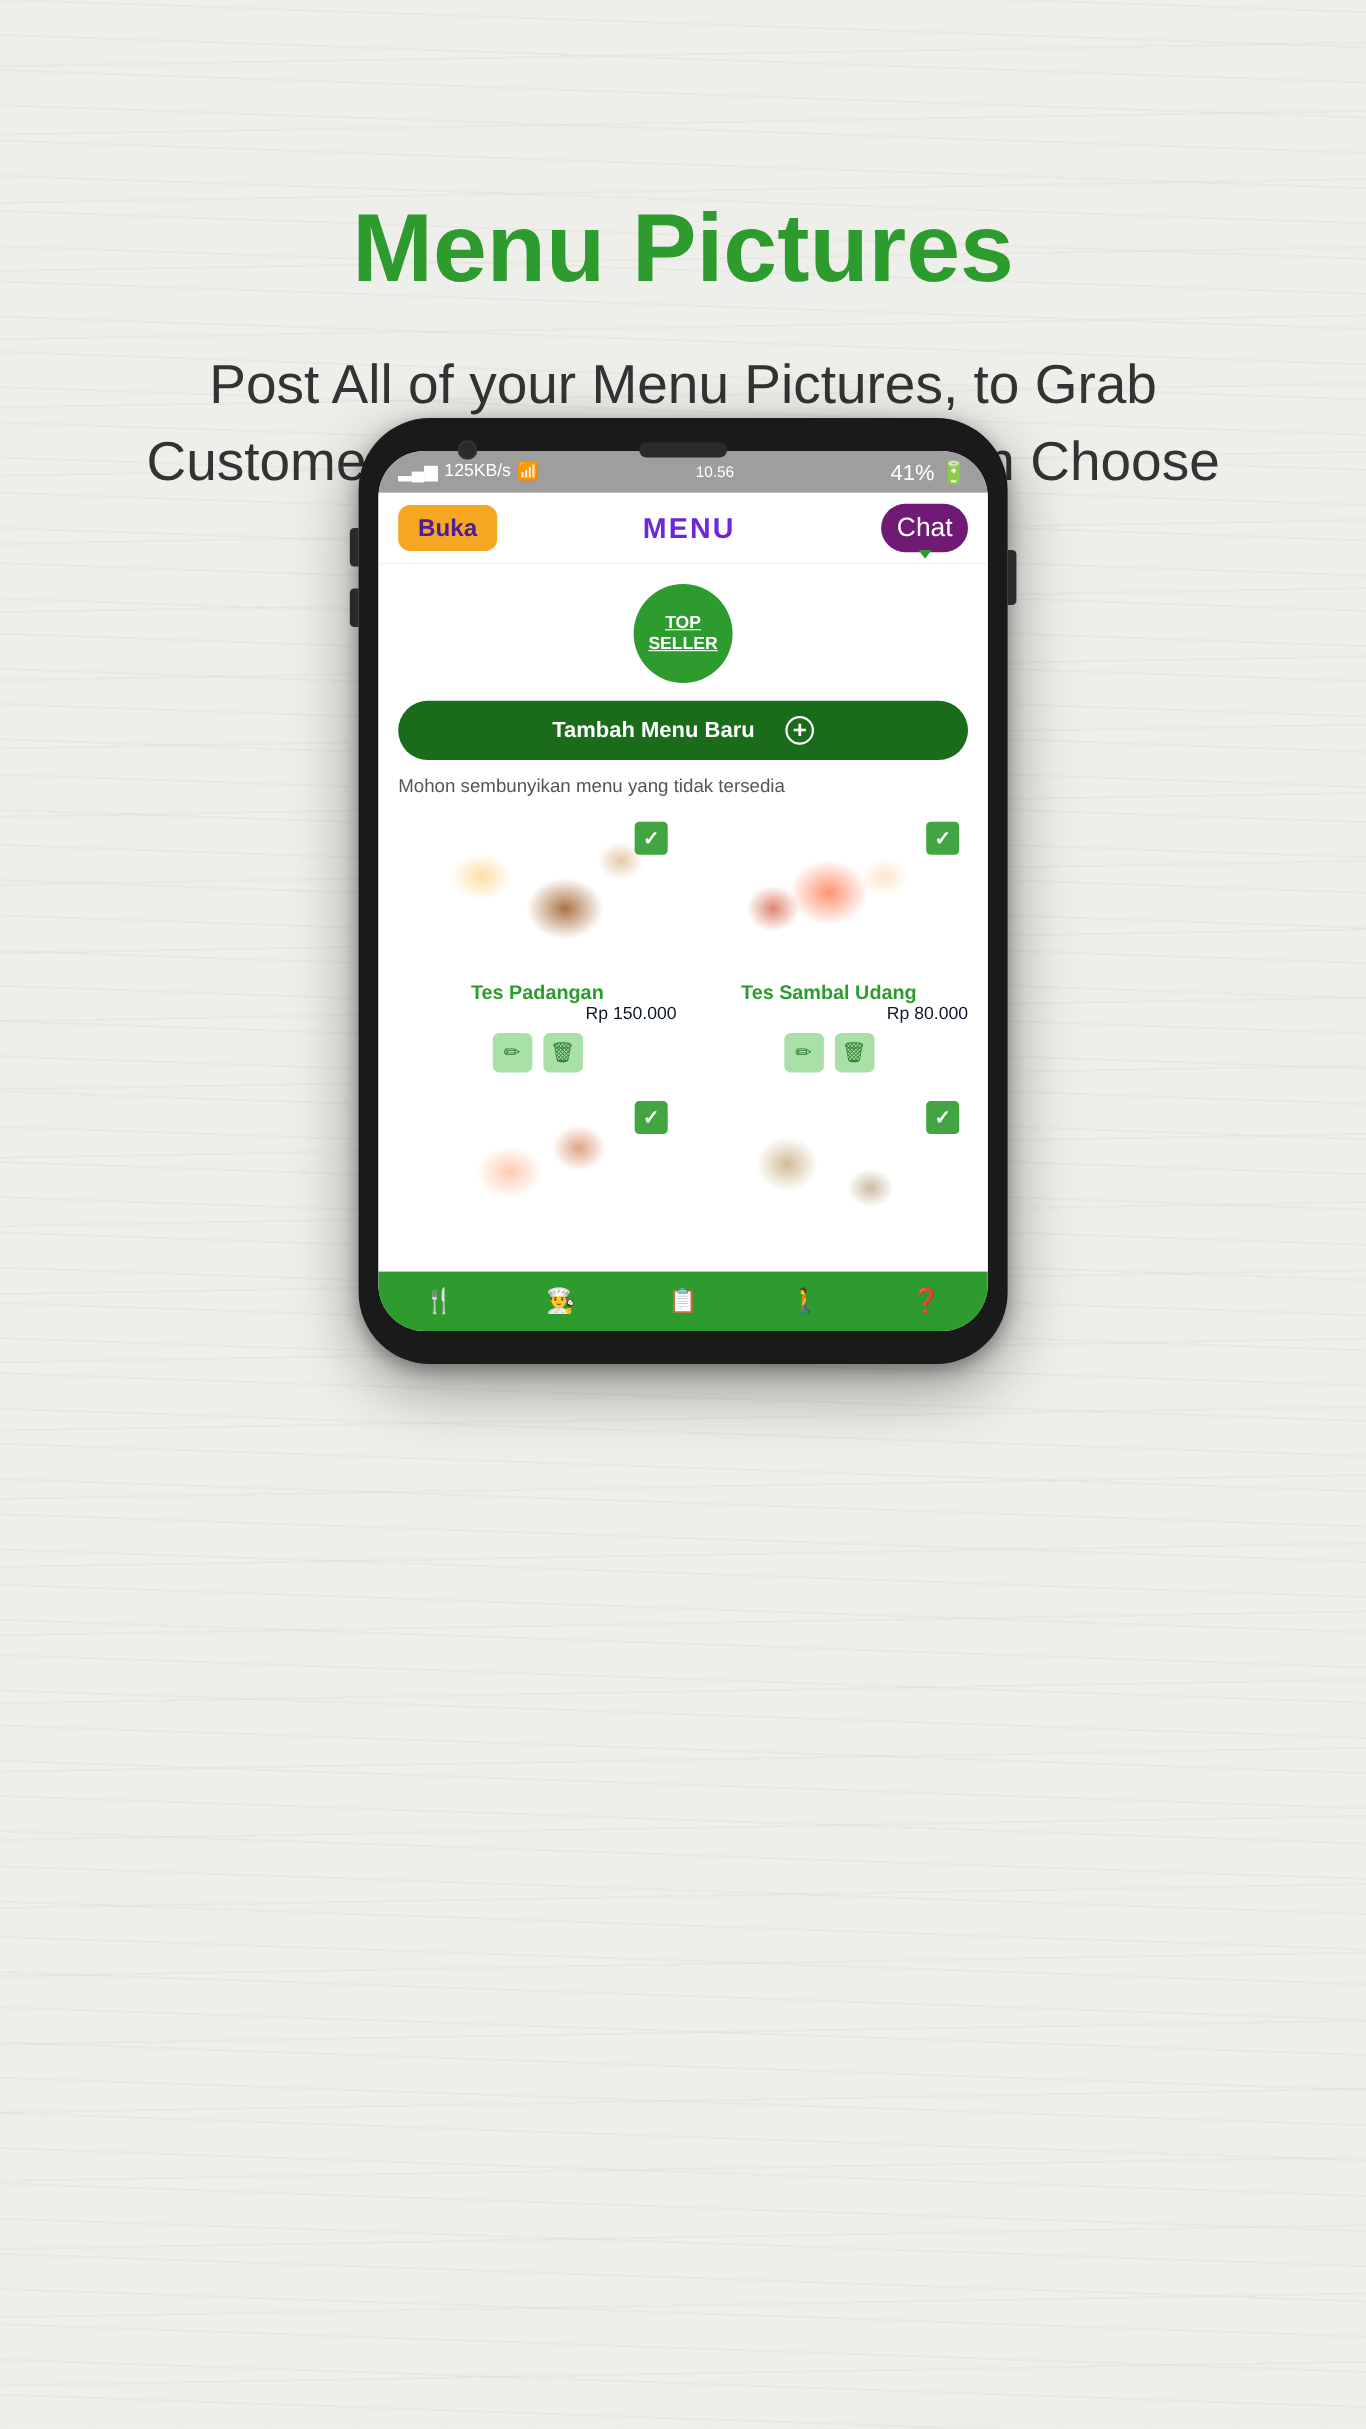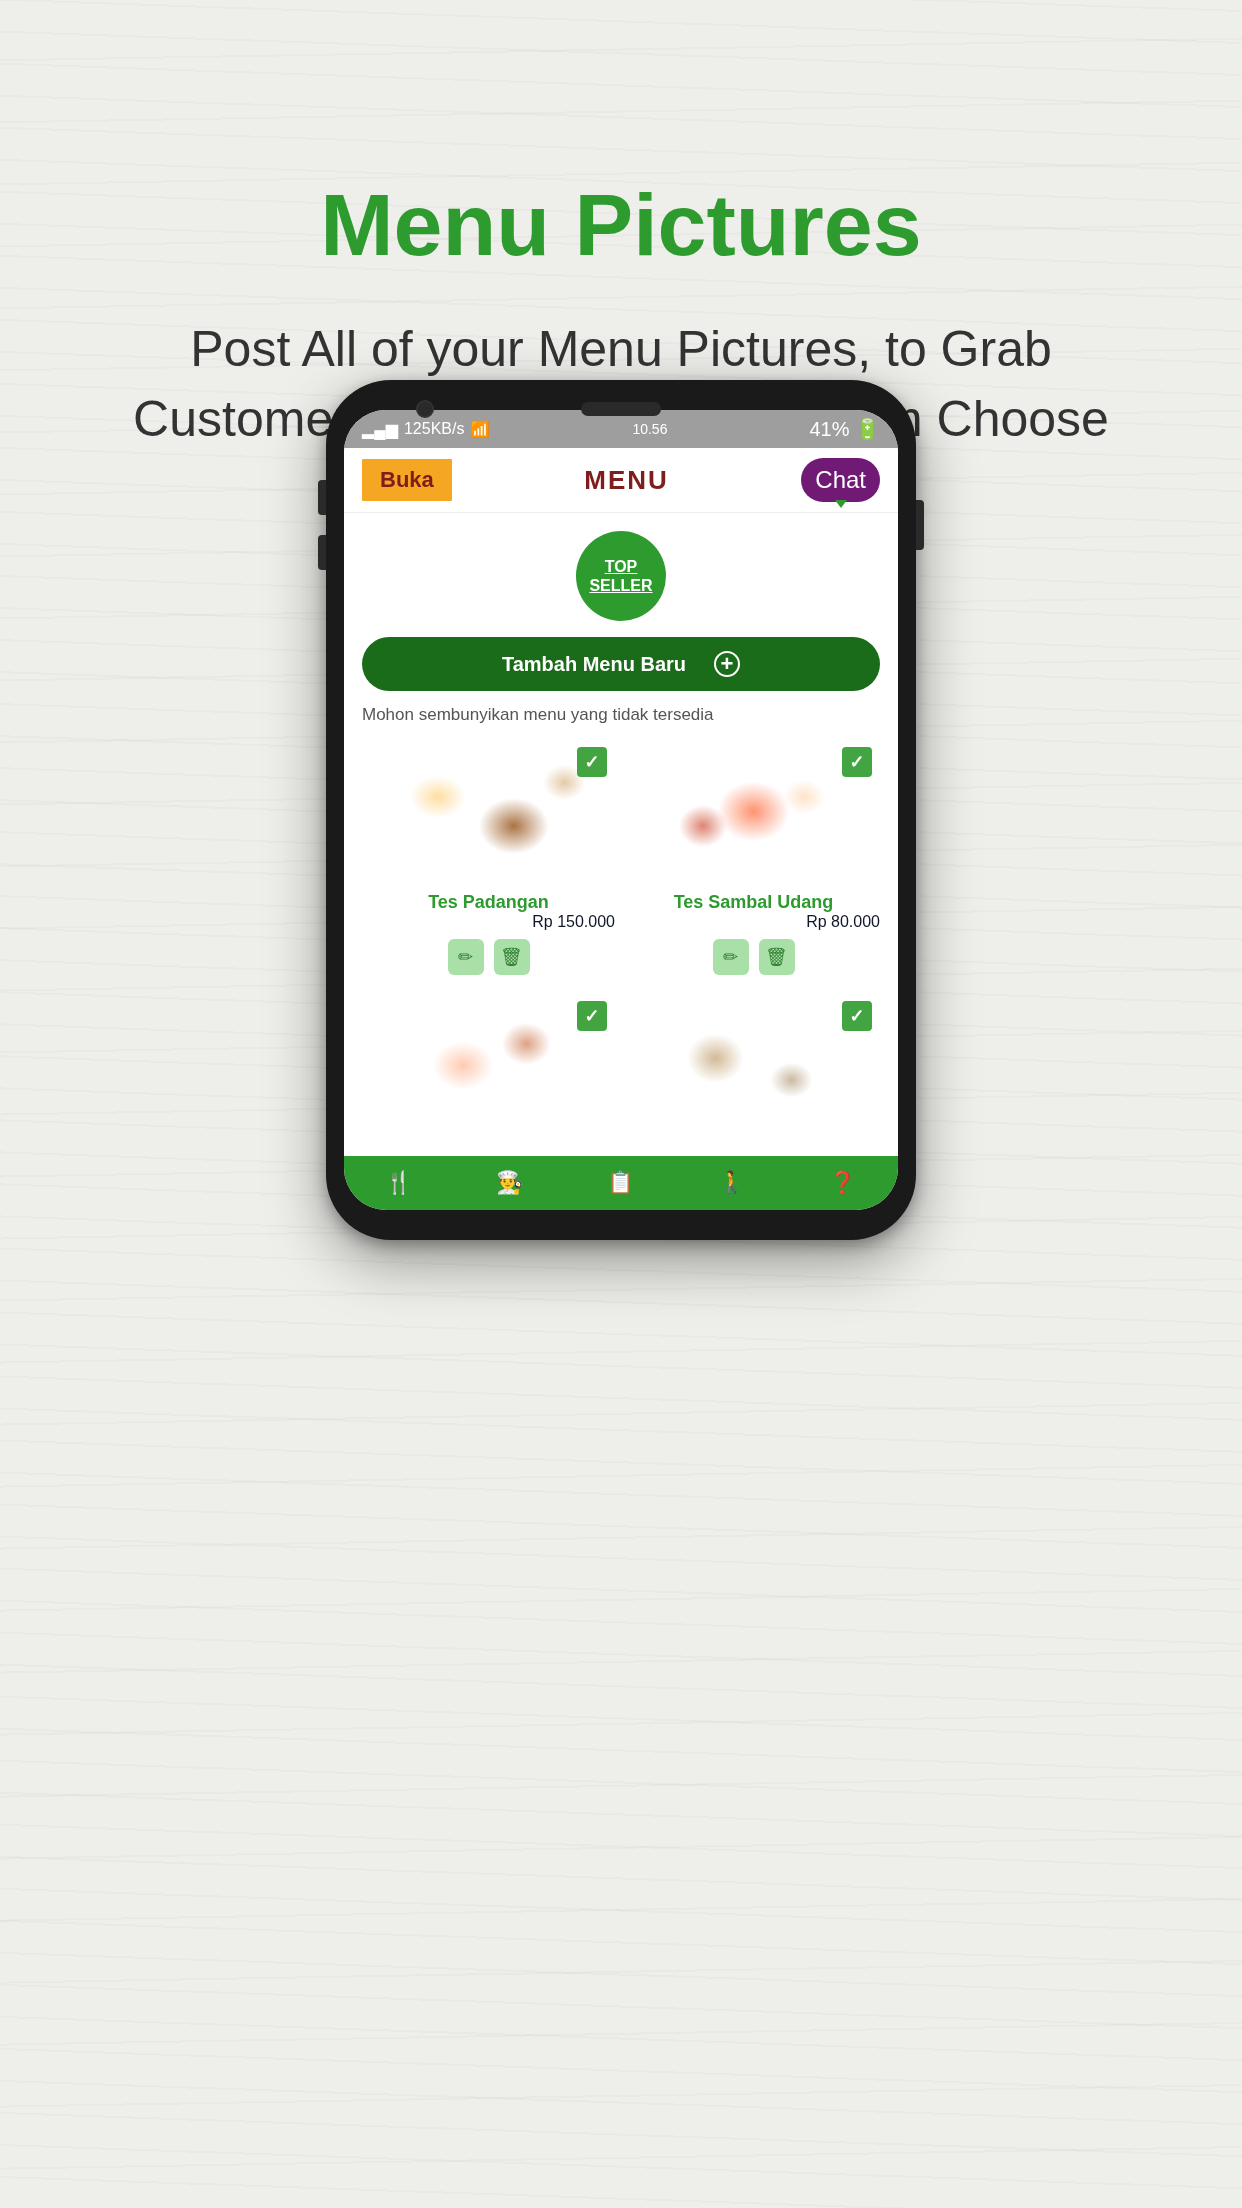--- a/index.html
+++ b/index.html
@@ -157,31 +157,31 @@
       background: white;
       display: flex;
       align-items: center;
       justify-content: space-between;
       padding: 10px 18px;
       border-bottom: 1px solid #eee;
     }
 
     .buka-badge {
       background: #f5a623;
-      color: #7f1d1d;
+      color: #4c1d95;
       font-weight: bold;
       font-size: 22px;
       padding: 8px 18px;
-      border-radius: 1px;
+      border-radius: 11px;
     }
 
     .menu-title {
       font-size: 26px;
       font-weight: bold;
-      color: #7f1d1d;
+      color: #6d28d9;
       letter-spacing: 2px;
     }
 
     .chat-badge {
       background: #701a75;
       color: white;
       font-size: 24px;
       padding: 8px 14px;
       border-radius: 50px;
       position: relative;

